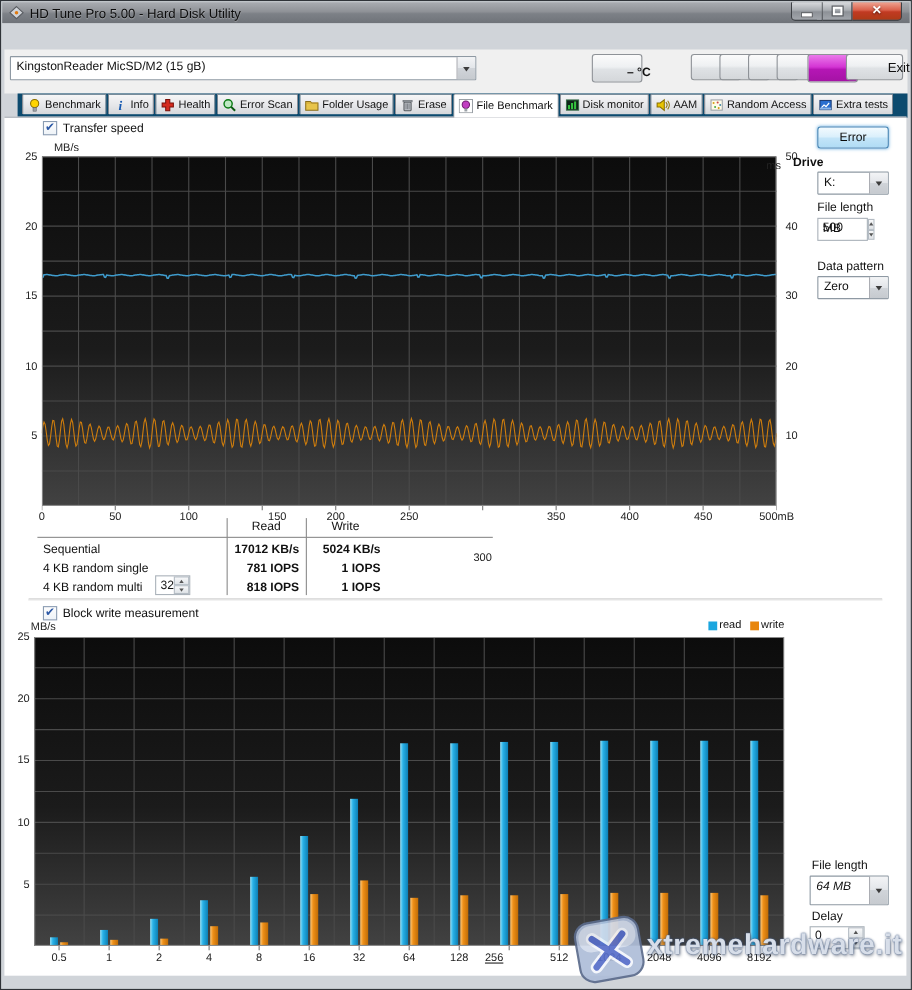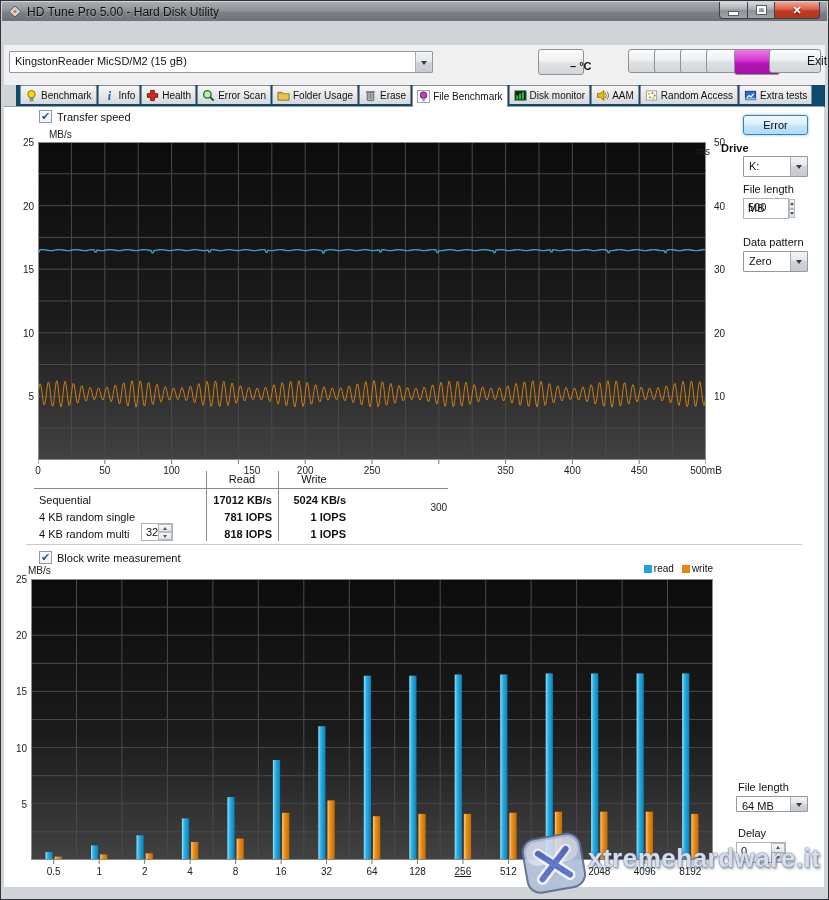--- a/index.html
+++ b/index.html
@@ -474,21 +474,21 @@
     <div class="lbl abs" style="left:744px;top:95px;">MB</div>
     <div class="lbl abs" style="left:739px;top:129px;">Data pattern</div>
     <div class="combo" style="position:absolute;left:739px;top:144px;width:65px;height:21px;">
       <div class="txt">Zero</div>
       <div class="btn">
             <div class="arrow-down"></div>
           </div>
     </div>
 
     <div class="lbl abs" style="left:734px;top:674px;">File length</div>
-    <div class="combo" style="position:absolute;left:732px;top:689px;width:72px;height:16px;">
+    <div class="combo" style="position:absolute;left:732px;top:689px;width:72px;height:27px;font-style:italic;">
       <div class="txt">64 MB</div>
       <div class="btn">
             <div class="arrow-down"></div>
           </div>
     </div>
     <div class="lbl abs" style="left:734px;top:720px;">Delay</div>
     <div class="spin" style="left:732px;top:735px;width:50px;height:21px;">
       <div class="sval">0</div>
       <div class="sbtns">
         <div class="sbtn">
@@ -530,21 +530,21 @@
         <div class="ticklbl" style="left: 0px; top: 691.8px; width: 23px; text-align: right;">5</div>
         <div class="ticklbl" style="left: 27.7px; top: 759px; width: 44px; text-align: center;">0.5</div>
         <div class="ticklbl" style="left: 73.2px; top: 759px; width: 44px; text-align: center;">1</div>
         <div class="ticklbl" style="left: 118.7px; top: 759px; width: 44px; text-align: center;">2</div>
         <div class="ticklbl" style="left: 164.1px; top: 759px; width: 44px; text-align: center;">4</div>
         <div class="ticklbl" style="left: 209.6px; top: 759px; width: 44px; text-align: center;">8</div>
         <div class="ticklbl" style="left: 255.1px; top: 759px; width: 44px; text-align: center;">16</div>
         <div class="ticklbl" style="left: 300.5px; top: 759px; width: 44px; text-align: center;">32</div>
         <div class="ticklbl" style="left: 346px; top: 759px; width: 44px; text-align: center;">64</div>
         <div class="ticklbl" style="left: 391.5px; top: 759px; width: 44px; text-align: center;">128</div>
-        <div class="ticklbl" style="left: 436.9px; top: 759px; width: 44px; text-align: center; text-decoration: underline;">256</div>
+        <div class="ticklbl" style="left: 436.9px; top: 759px; width: 44px; text-align: left; text-decoration: underline;">256</div>
         <div class="ticklbl" style="left: 482.4px; top: 759px; width: 44px; text-align: center;">512</div>
         <div class="ticklbl" style="left: 527.9px; top: 759px; width: 44px; text-align: center;">1024</div>
         <div class="ticklbl" style="left: 573.3px; top: 759px; width: 44px; text-align: center;">2048</div>
         <div class="ticklbl" style="left: 618.8px; top: 759px; width: 44px; text-align: center;">4096</div>
         <div class="ticklbl" style="left: 664.3px; top: 759px; width: 44px; text-align: center;">8192</div>
       </div>
 </div>
 
 <svg class="wm-logo" style="left:522px;top:833px;" width="66" height="62" viewBox="0 0 66 62" opacity="0.92">
   <rect x="3" y="3" width="58" height="54" rx="13" fill="#aebdd8" stroke="#5b6b8c" stroke-width="2"></rect>

